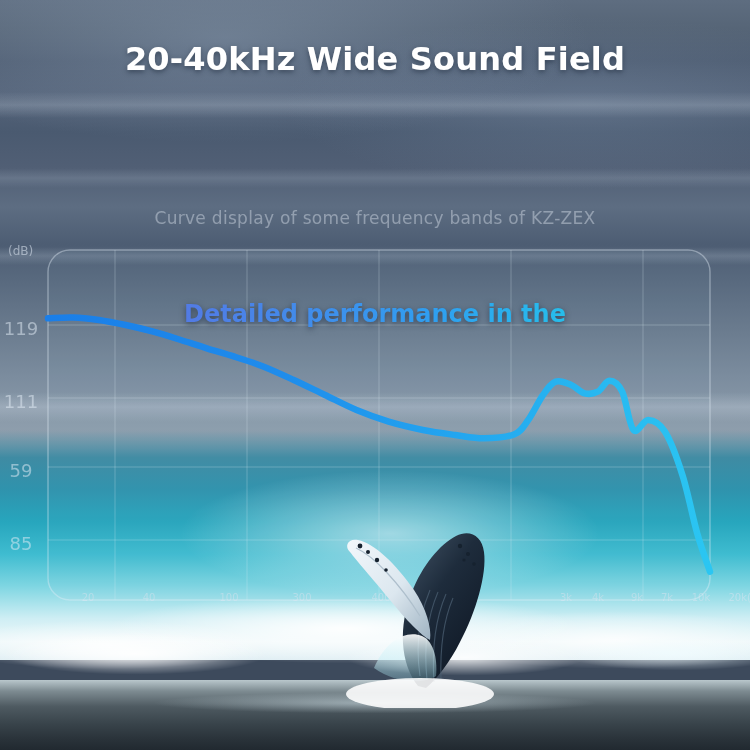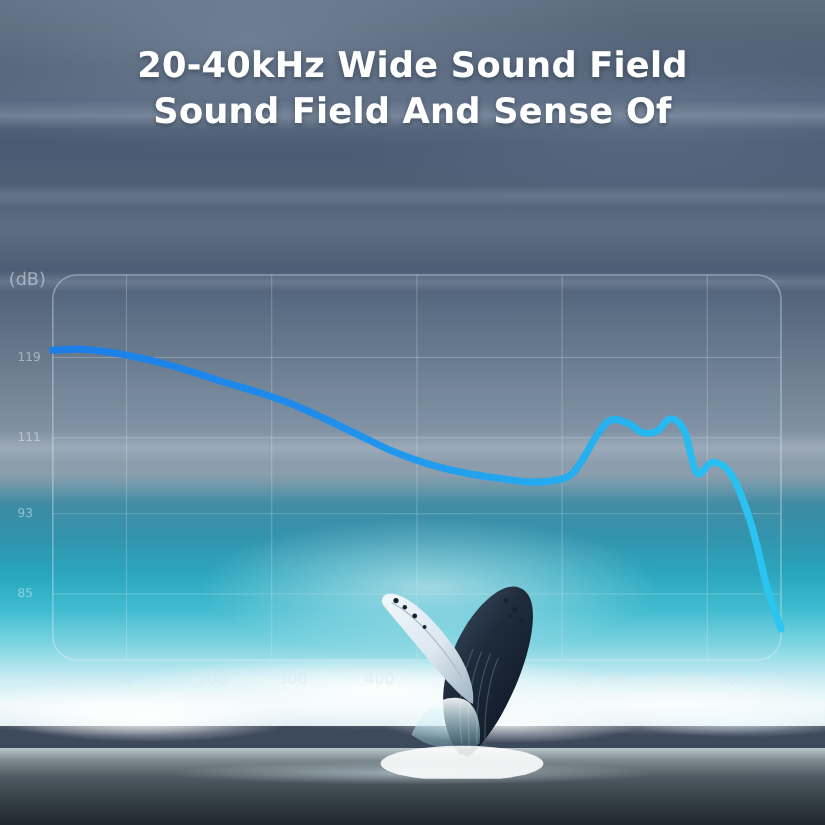--- a/index.html
+++ b/index.html
@@ -57,27 +57,27 @@
     text-shadow:0 2px 5px rgba(24,36,52,.55), 0 0 1px rgba(255,255,255,.4);}
   .headline div{white-space:nowrap;}
 
   
   #chart-area{position:absolute;left:0;top:200px;width:750px;height:440px;}
 
   .chart-caption{position:absolute;left:0;top:8px;width:750px;text-align:center;
     font-size:17px;color:rgba(226,234,242,.42);font-family:"DejaVu Sans",sans-serif;
     letter-spacing:.3px;}
 
-  .y-unit{position:absolute;left:8px;top:44px;font-size:16px;color:rgba(222,232,242,.55);}
-
-  .ytick{position:absolute;left:16px;width:42px;text-align:left;font-size:11px;
+  .y-unit{position:absolute;left:8px;top:44px;font-size:12px;color:rgba(222,232,242,.55);}
+
+  .ytick{position:absolute;left:0;width:42px;text-align:center;font-size:18px;
     color:rgba(226,236,246,.52);}
 
-  .xtick{position:absolute;top:410px;font-size:14px;color:rgba(220,230,242,.50);
-    transform:translateX(-50%);white-space:nowrap;}
+  .xtick{position:absolute;top:392px;font-size:10px;color:rgba(220,230,242,.50);
+    transform:translateX(-50%);white-space:nowrap;margin-left:36px;}
 
   .chart-overlay-text{position:absolute;left:0;top:98px;width:750px;text-align:center;
     font-family:"DejaVu Sans",sans-serif;font-weight:bold;font-size:24px;line-height:33px;
     background:linear-gradient(90deg,#6a63d8 0%, #4f7ee6 28%, #2f9ff0 58%, #22cfe8 85%, #1fd8e6 100%);
     -webkit-background-clip:text;background-clip:text;color:transparent;
     -webkit-text-fill-color:transparent;
     filter:drop-shadow(0 2px 3px rgba(15,28,45,.55));}
   .chart-overlay-text div{white-space:nowrap;}
 
   svg.chart-svg{position:absolute;left:0;top:0;width:750px;height:440px;overflow:visible;}
@@ -96,31 +96,31 @@
   <div class="sky-streak s3"></div>
   <div class="sky-streak s4"></div>
   <div class="bg-layer sea"></div>
   <div class="foam"></div>
   <div class="wave-crest"></div>
   <div class="bg-layer shore"></div>
   <div class="shore-sheen"></div>
 
   <div class="headline">
     <div>20-40kHz Wide Sound Field</div>
-    <div>Sound Field And Sense Of</div>
   </div>
 
   <div id="chart-area">
 
+    <div class="chart-caption">Curve display of some frequency bands of KZ-ZEX</div>
 
     <div class="y-unit">(dB)</div>
 
     <div class="ytick" style="top:118px">119</div>
     <div class="ytick" style="top:191px">111</div>
-    <div class="ytick" style="top:260px">93</div>
+    <div class="ytick" style="top:260px">59</div>
     <div class="ytick" style="top:333px">85</div>
 
     <div class="xtick" style="left:52px">20</div>
     <div class="xtick" style="left:113px">40</div>
     <div class="xtick" style="left:193px">100</div>
     <div class="xtick" style="left:266px">300</div>
     <div class="xtick" style="left:345px">400</div>
     <div class="xtick" style="left:530px">3k</div>
     <div class="xtick" style="left:562px">4k</div>
     <div class="xtick" style="left:601px">9k</div>
@@ -152,20 +152,21 @@
         <line x1="247" y1="50" x2="247" y2="400"></line>
         <line x1="379" y1="50" x2="379" y2="400"></line>
         <line x1="511" y1="50" x2="511" y2="400"></line>
         <line x1="643" y1="50" x2="643" y2="400"></line>
       </g>
 
       <path id="curve-path" fill="none" stroke="url(#curveGrad)" stroke-width="6.5" stroke-linecap="round" stroke-linejoin="round" d="M48.0,118.3 C52.2,118.2 64.7,117.2 73.1,117.5 C81.6,117.8 90.1,118.8 98.9,120.0 C107.6,121.3 116.6,123.1 125.7,125.0 C134.8,126.9 144.1,129.2 153.3,131.7 C162.5,134.2 171.9,137.2 180.9,140.0 C189.8,142.8 198.0,145.6 206.9,148.3 C215.9,151.1 225.0,153.6 234.5,156.7 C244.0,159.7 253.9,162.8 263.8,166.7 C273.6,170.6 283.6,175.3 293.8,180.0 C304.0,184.7 314.6,190.0 325.0,195.0 C335.4,200.0 345.9,205.6 356.5,210.0 C367.1,214.4 377.7,218.3 388.7,221.7 C399.8,225.0 411.8,227.8 422.9,230.0 C434.0,232.2 444.9,233.6 455.2,235.0 C465.4,236.4 474.5,238.5 484.4,238.3 C494.3,238.2 507.2,237.2 514.5,234.2 C521.8,231.1 523.4,226.5 528.2,220.0 C532.9,213.5 538.4,201.4 543.0,195.0 C547.6,188.6 551.1,183.3 555.8,181.7 C560.5,180.0 566.4,183.1 571.2,185.0 C576.0,186.9 580.1,192.2 584.5,193.3 C588.9,194.4 593.6,193.8 597.8,191.7 C601.9,189.6 605.3,180.8 609.4,180.8 C613.5,180.8 618.2,183.5 622.2,191.7 C626.2,199.9 629.1,225.3 633.5,230.0 C637.8,234.7 643.0,219.7 648.2,220.0 C653.5,220.3 659.3,222.5 665.0,231.7 C670.7,240.8 677.1,258.1 682.4,275.0 C687.8,291.9 692.6,317.2 697.2,333.3 C701.8,349.4 707.9,365.3 710.0,371.7"></path>
     </svg>
 
     <div class="chart-overlay-text">
+      <div>Detailed performance in the</div>
     </div>
   </div>
 
   <svg id="whale" viewBox="0 0 220 200">
     <defs>
       <linearGradient id="bodyG" x1="0.2" y1="0" x2="0.9" y2="1">
         <stop offset="0%" stop-color="#3d4e60"></stop>
         <stop offset="35%" stop-color="#1e2c3c"></stop>
         <stop offset="100%" stop-color="#0c1420"></stop>
       </linearGradient>

